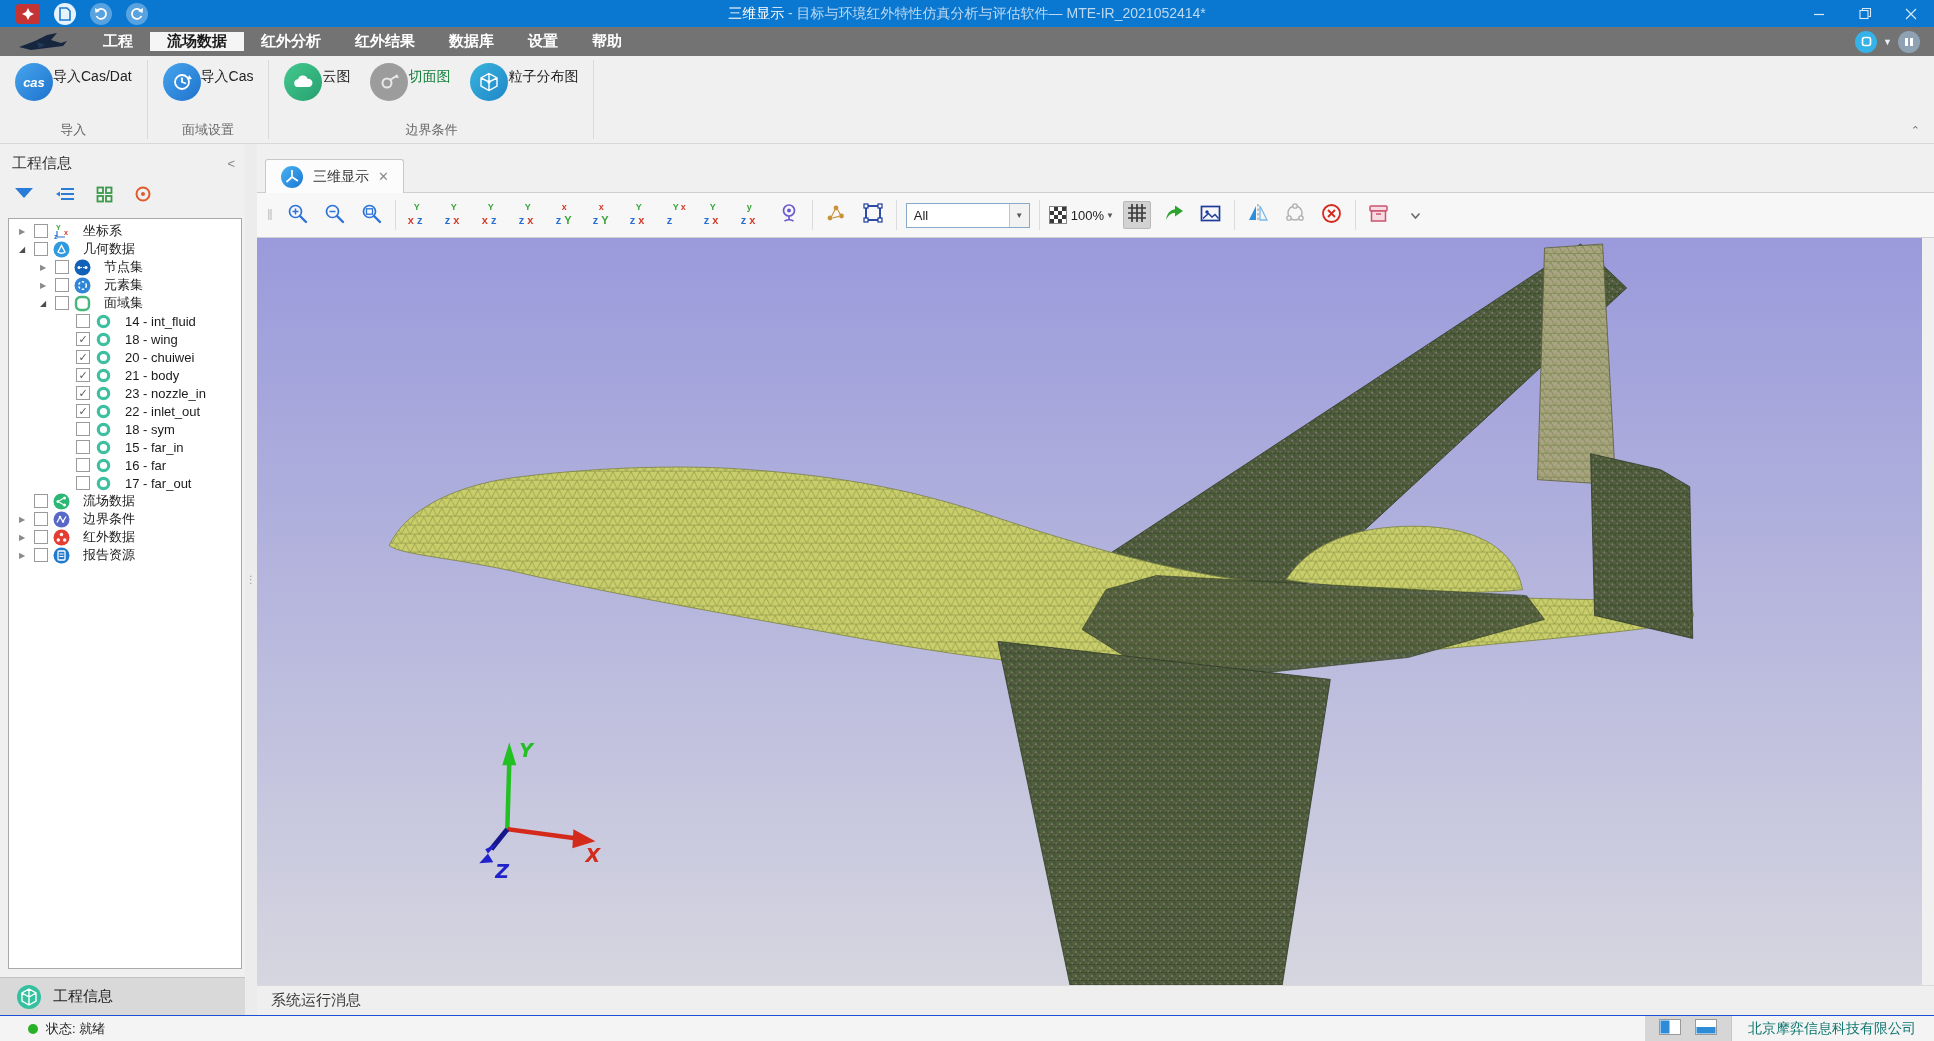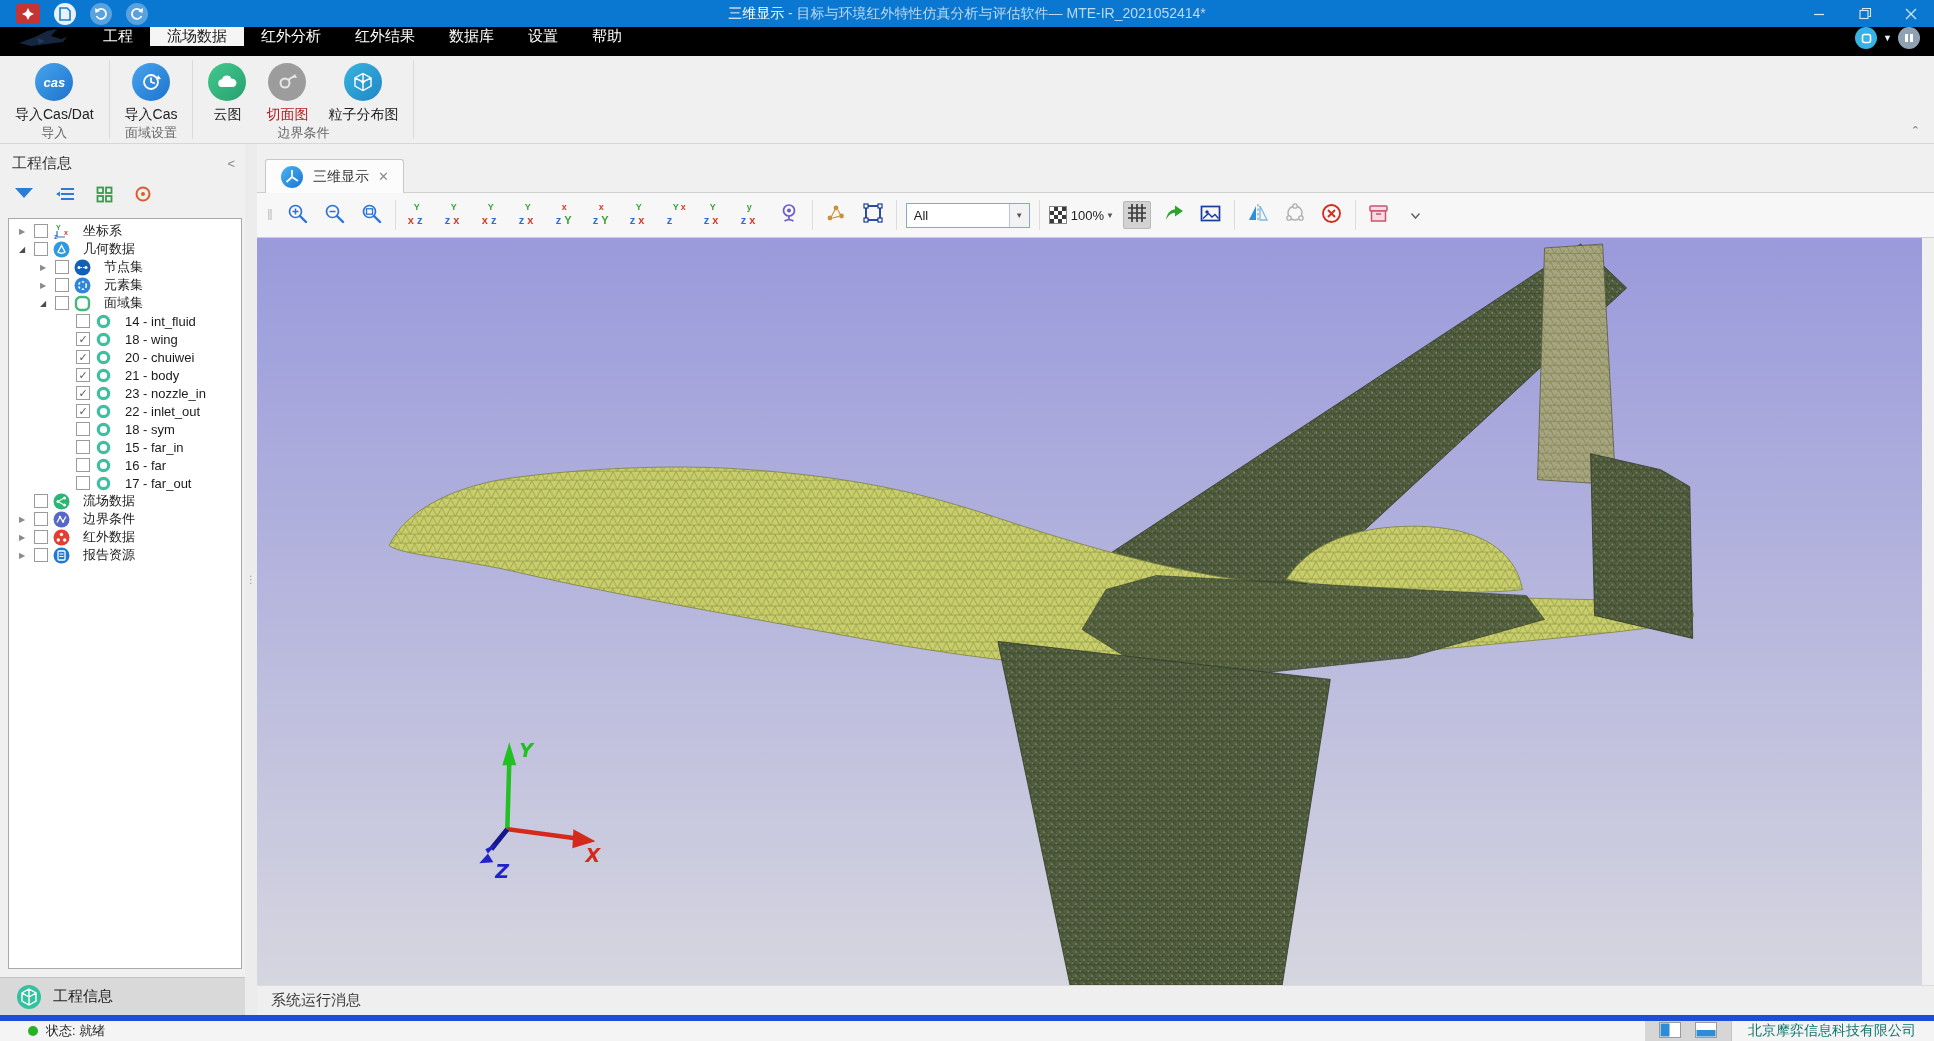--- a/index.html
+++ b/index.html
@@ -19,48 +19,48 @@
   .qat-doc { background:#e7f3fc; }
   .qat-gray { background:rgba(255,255,255,.32); }
   .tb-title { position:absolute; left:0; right:0; text-align:center; font-size:14px;
     color:#ffffff; pointer-events:none; }
   .tb-title .sec { color:#bcd9f2;margin-top:27px; }
   .win-ctrls { margin-left:auto; display:flex; height:100%; }
   .win-ctrl { width:46px; height:100%; display:flex; align-items:center;
     justify-content:center; }
 
   
-  .menubar { height:29px; background:#000000; display:flex; align-items:flex-start;
-    flex:0 0 auto; position:relative; }
+  .menubar { height:29px; background:#737373; display:flex; align-items:center;
+    flex:0 0 auto; position:relative;font-weight:bold; }
   .logo { width:86px; display:flex; align-items:center; justify-content:center; }
   .menu-item { padding:0 17px; display:flex; align-items:center; color:#ffffff;
     font-size:15px; }
   .menu-item.active { background:#f5f5f5; color:#1a1a1a; }
   .menubar-right { margin-left:auto; display:flex; align-items:center; gap:6px;
     padding-right:14px; }
   .mb-circle { width:22px; height:22px; border-radius:50%; display:flex;
     align-items:center; justify-content:center; }
   .mb-teal { background:#35b3e8; }
   .mb-steel { background:#8fa2b4; }
   .mb-caret { color:#e8f2fb; font-size:9px; }
 
   
   .ribbon { height:88px; background:#f0f0f0; border-bottom:1px solid #d7d7d7;
     display:flex; flex:0 0 auto; position:relative; }
   .rgroup { display:flex; flex-direction:column; padding:0 6px; }
   .rbtns { flex:1; display:flex; align-items:flex-start; padding-top:7px; gap:2px; }
-  .rbtn { display:flex; flex-direction:column; align-items:center; padding:0 9px; }
+  .rbtn { display:flex; flex-direction:row; padding:0 9px; }
   .rbtn .ric { width:38px; height:38px; border-radius:50%; display:flex;
     align-items:center; justify-content:center; }
   .ric-blue { background:linear-gradient(135deg,#47a5ee,#1e72cc); }
   .ric-green { background:linear-gradient(135deg,#43c98f,#27a06e); }
   .ric-gray { background:#9c9c9c; }
   .ric-teal { background:linear-gradient(135deg,#38b4dc,#1f86c8); }
   .rbtn .rlab { margin-top:5px; font-size:14px; color:#222; white-space:nowrap; }
-  .rbtn.disabled .rlab { color:#b91c1c; }
+  .rbtn.disabled .rlab { color:#15803d; }
   .cas-txt { color:#fff; font-style:italic; font-weight:bold; font-size:13px; }
   .rgroup-label { height:22px; text-align:center; font-size:13px; color:#666; }
   .rsep { width:1px; background:#dadada; margin:4px 0; }
   .ribbon-collapse { position:absolute; right:14px; bottom:6px; color:#777;
     font-size:11px; }
 
   
   .content { flex:1; display:flex; min-height:0; }
 
   
@@ -131,21 +131,21 @@
   .viewport { flex:1; min-height:0; margin-right:12px; position:relative;
     background:linear-gradient(180deg,#9a9adc 0%,#b2b2dd 42%,#d6d6e0 100%); }
   .viewport svg.scene { position:absolute; inset:0; width:100%; height:100%; }
 
   .msgbar { height:30px; flex:0 0 auto; background:#efefef;
     border-top:1px solid #dadada; display:flex; align-items:center;
     padding-left:14px; font-size:15px; color:#3c3c3c; }
 
   
   .statusbar { height:26px; flex:0 0 auto; background:#f4f4f4;
-    border-top:6px solid #1d4ed8; display:flex; align-items:center; font-size:13px;
+    border-top:1px solid #1d4ed8; display:flex; align-items:center; font-size:13px;
     color:#222; }
   .st-left { display:flex; align-items:center; gap:8px; padding-left:28px; }
   .st-dot { width:10px; height:10px; border-radius:50%; background:#27b127; }
   .st-right { margin-left:auto; display:flex; align-items:center; height:100%; }
   .st-icons { background:#d6d6d6; height:100%; display:flex; align-items:center;
     gap:14px; padding:0 14px; }
   .st-vsep { width:1px; height:100%; background:#c6c6c6; }
   .company { padding:0 18px 0 16px; font-size:14px; color:#0f766e; }
 </style>
 </head>

